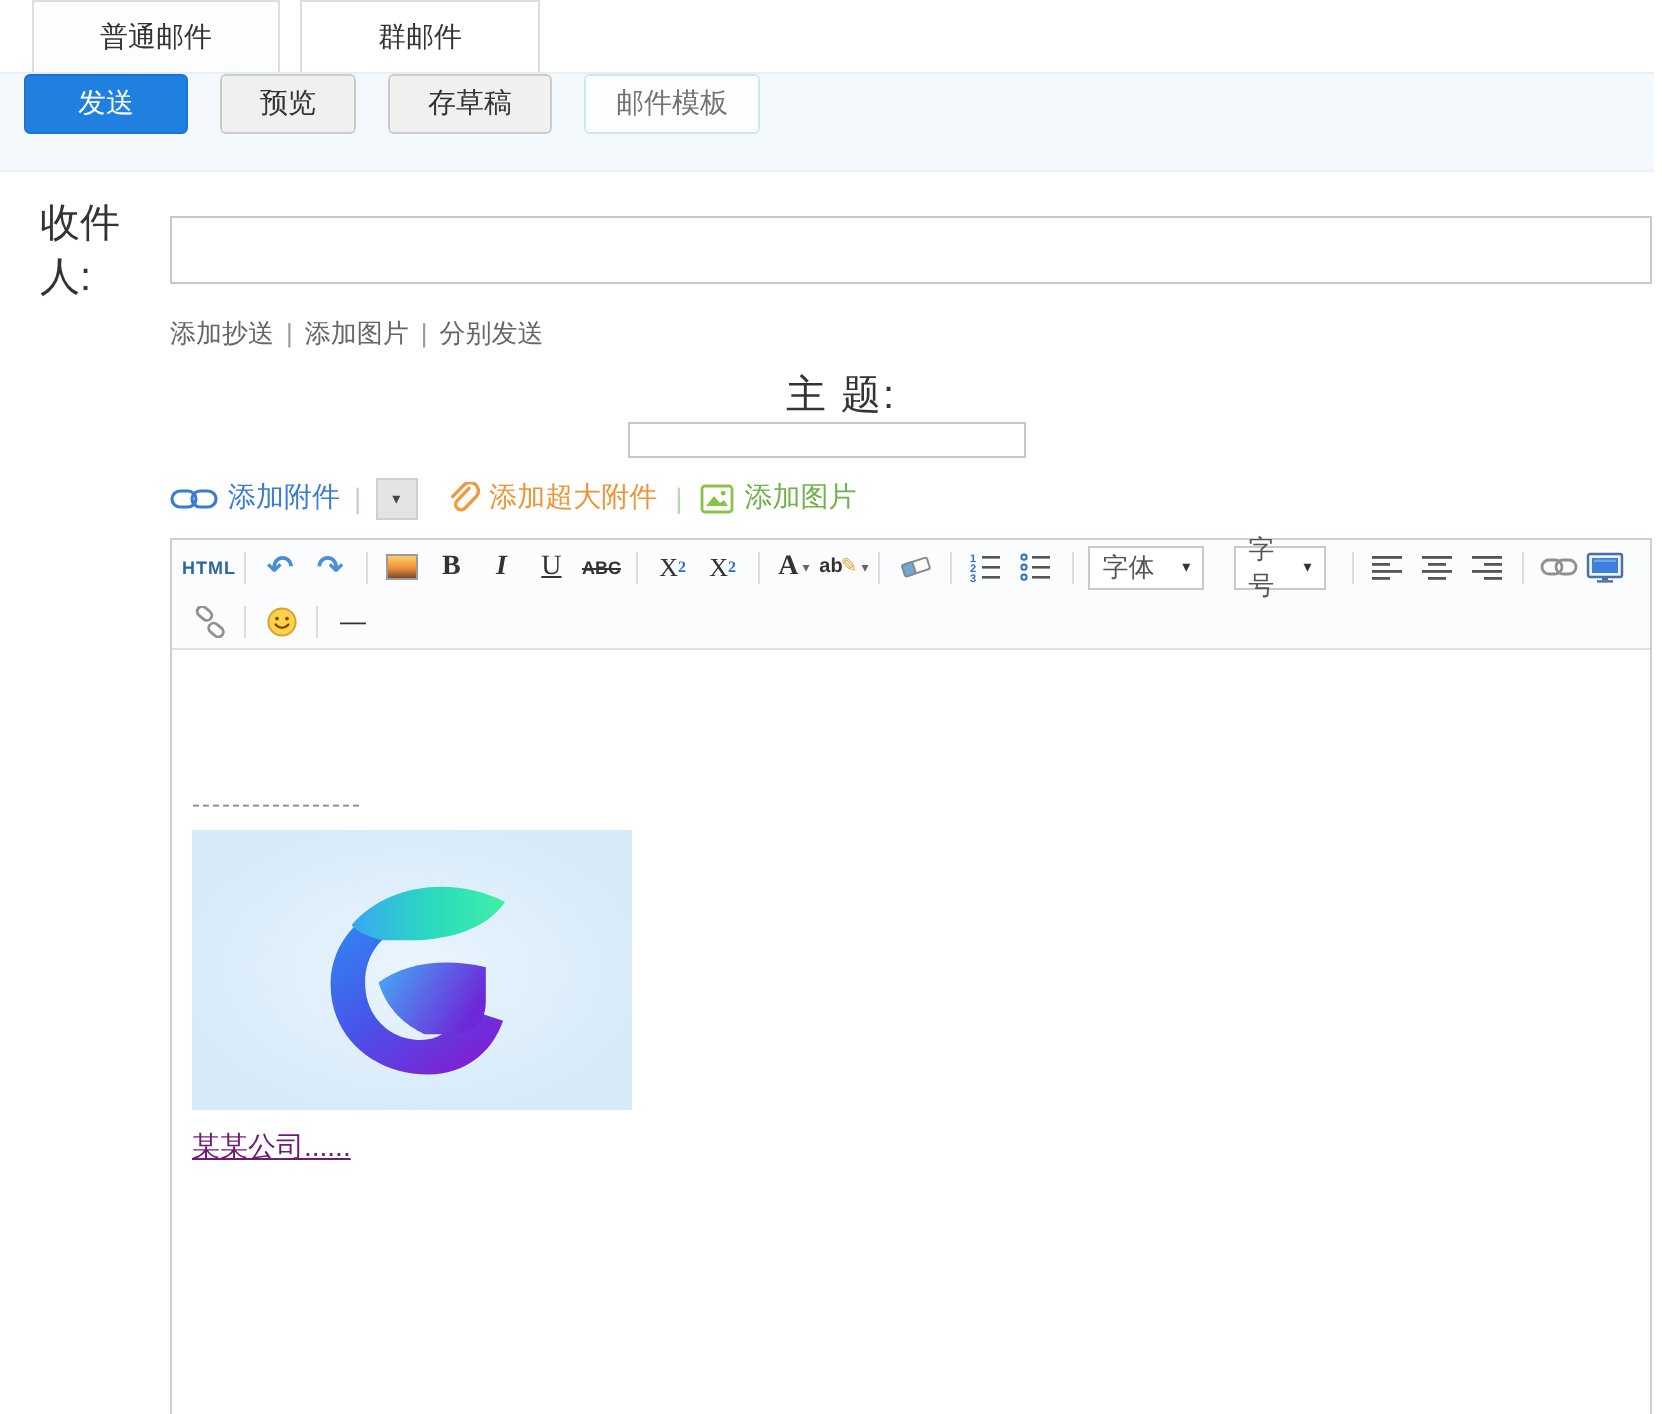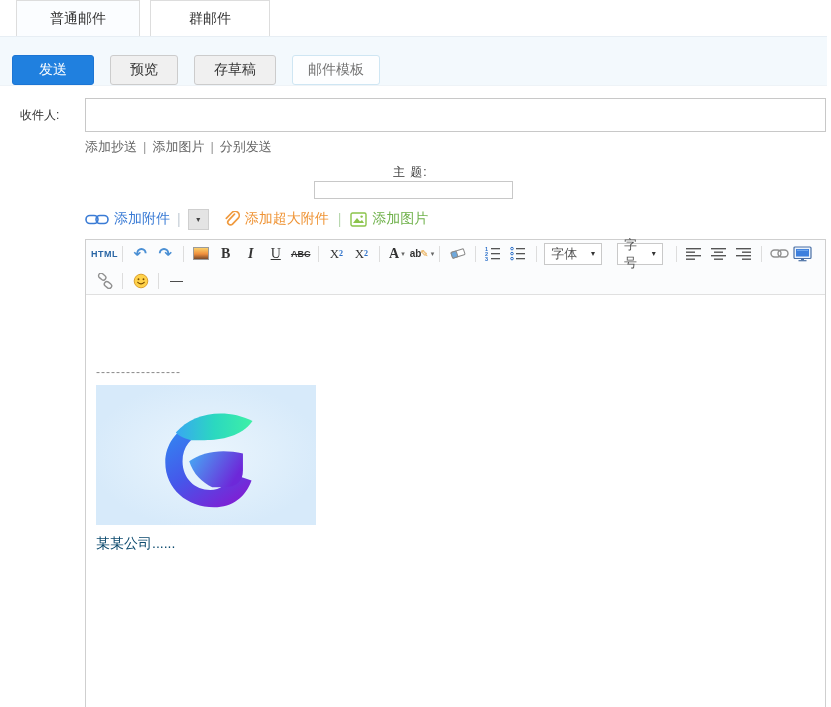--- a/index.html
+++ b/index.html
@@ -5,29 +5,29 @@
   * { margin:0; padding:0; box-sizing:border-box; }
   html,body { width:831px; height:707px; background:#fff; font-family:"Liberation Sans","DejaVu Sans",sans-serif; font-size:13px; color:#333; overflow:hidden; }
 
   
   .tabs { display:flex; height:36px; padding-left:16px; background:#fff; }
   .tab { width:124px; text-align:center; line-height:35px; font-size:14px; border:1px solid #ddd; border-bottom:none; cursor:pointer; }
   .tab.active { background:#fbfdff; }
   .tab.inactive { background:#fff; margin-left:10px; width:120px; }
 
   
-  .band { width:827px; height:50px; background:#f3f9fd; border-top:1px solid #e7eef4; border-bottom:1px solid #eef3f7; display:flex; align-items:flex-end; padding:0 12px; gap:16px; }
+  .band { width:827px; height:50px; background:#f3f9fd; border-top:1px solid #e7eef4; border-bottom:1px solid #eef3f7; display:flex; align-items:flex-start; padding:0 12px; gap:16px; }
   .btn { height:30px; font-size:14px; border-radius:3px; display:inline-flex; align-items:center; justify-content:center; cursor:pointer; }
   .btn-send { width:82px; background:#2080df; border:1px solid #1c75d4; color:#fff; }
   .btn-gray { padding:0 19px; background:#f0f0f0; border:1px solid #ccc; color:#333; }
   .btn-template { padding:0 15px; background:#fdfeff; border:1px solid #cfe6f3; color:#737373; }
 
   
   .frow { display:flex; align-items:center; margin-top:12px; }
-  .flabel { width:85px; padding-left:20px; font-size:12px; color:#333; }
+  .flabel { width:85px; padding-left:20px; font-size:20px; color:#333; }
   .flabel.subject { letter-spacing:1px; }
   .tinput { flex:1; margin-right:5px; height:34px; border:1px solid #c8c8c8; background:#fff; outline:none; padding:0 8px; font-size:14px; font-family:inherit; }
   .cc-row { margin:6px 0 0 85px; color:#666; font-size:13px; height:16px; }
   .cc-row .lk { color:#666; cursor:pointer;text-align:right; }
   .cc-row .sp { color:#999; margin:0 6px; }
 
   
   .attach { margin:9px 0 0 85px; display:flex; align-items:center; height:22px; font-size:14px; }
   .attach .lk { cursor:pointer; margin-left:5px; }
   .lk-blue { color:#3a7bd5;font-family:Liberation Serif, serif; }
@@ -61,21 +61,21 @@
   .tsel { height:22px; border:1px solid #c9c9c9; background:#fff; display:inline-flex; align-items:center; justify-content:space-between; padding:0 6px; color:#555; font-size:13px; margin:0 3px; cursor:pointer; }
   .tsel .caret { color:#333; font-size:8px; }
   .sel-font { width:86px; }
   .sel-size { width:66px; margin-left:12px; }
   .t-monitor { margin-left:auto; margin-right:6px; }
 
   
   .ed-content { height:412px; background:#fff; padding:8px 10px; overflow:hidden; cursor:text; }
   .ed-divider { margin-top:62px; color:#8a8a8a; font-size:12px; letter-spacing:1px; }
   .logo-box { margin-top:6px; width:220px; height:140px; background:radial-gradient(ellipse at center,#eaf5fd 0%,#d7eafa 75%); display:flex; align-items:center; justify-content:center; }
-  .signature { margin-top:10px; font-size:14px; color:#0c4a6e; }
+  .signature { margin-top:10px; font-size:14px; color:#701a75;text-decoration:underline; }
 </style>
 </head>
 <body>
 
 <div class="tabs">
   <div class="tab active">普通邮件</div>
   <div class="tab inactive">群邮件</div>
 </div>
 
 <div class="band">

